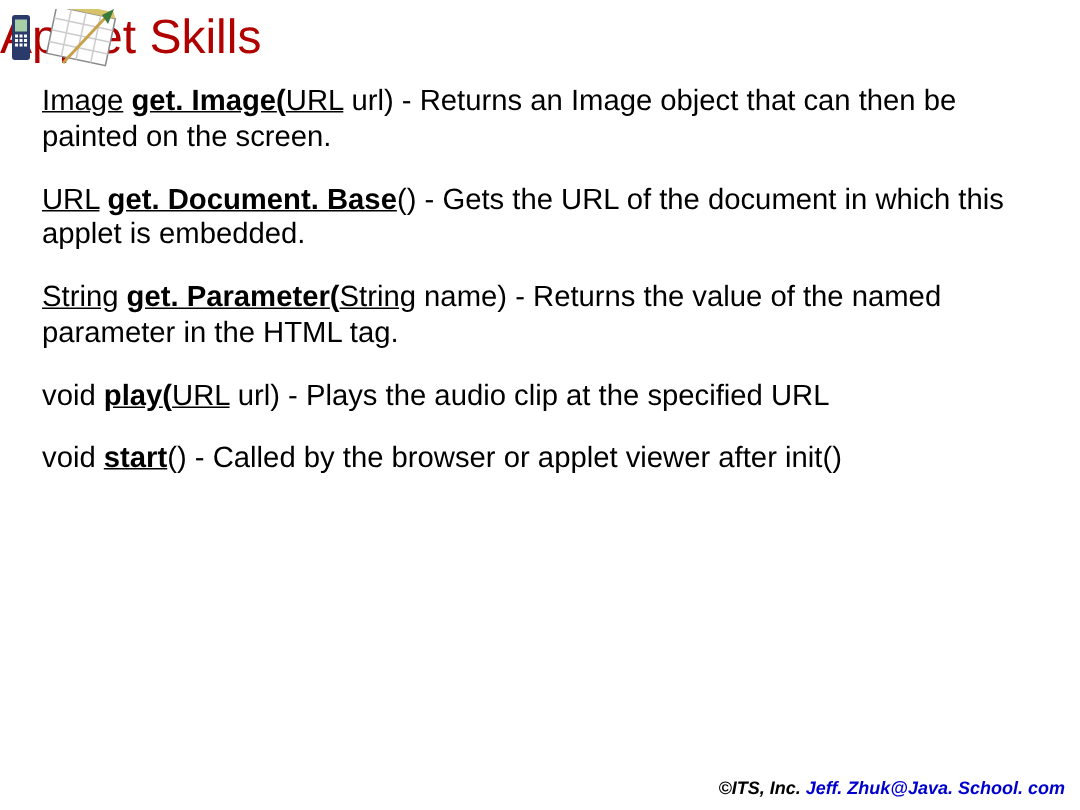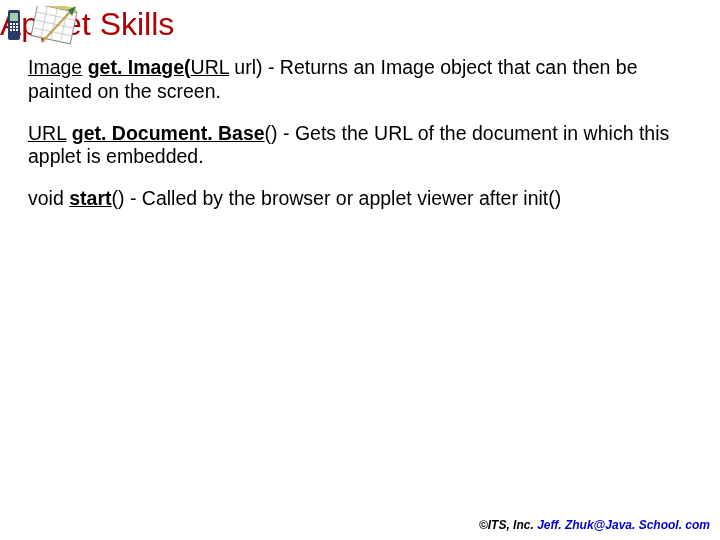--- a/index.html
+++ b/index.html
@@ -102,22 +102,24 @@
   </div>
 
   <h1 class="title">Applet Skills</h1>
 
   <div class="content">
 
     <div class="item"><span class="retlink">Image</span> <span class="mname">get. Image</span><span class="mname">(</span><span class="ptype">URL</span><span> url)</span><span> - Returns an Image object that can then be painted on the screen.</span></div>
 
     <div class="item"><span> </span><span class="retlink">URL</span> <span class="mname">get. Document. Base</span><span>()</span> <span> - Gets the URL of the document in which this applet is embedded.</span></div>
 
+    <div class="item"><span class="retlink">String</span> <span class="mname">get. Parameter</span><span class="mname">(</span><span class="ptype">String</span><span> name)</span><span> - Returns the value of the named parameter in the HTML tag.</span></div>
 
 
+    <div class="item"><span>void</span> <span class="mname">play</span><span class="mname">(</span><span class="ptype">URL</span><span> url)</span><span> - Plays the audio clip at the specified URL</span></div>
 
     <div class="item"><span>void</span> <span class="mname">start</span><span>()</span><span> - Called by the browser or applet viewer after init()</span></div>
 
 
   </div>
 
   <div class="footer">
     <span>©ITS, Inc. </span><span class="email">Jeff. Zhuk@Java. School. com</span>
   </div>
 </div>

